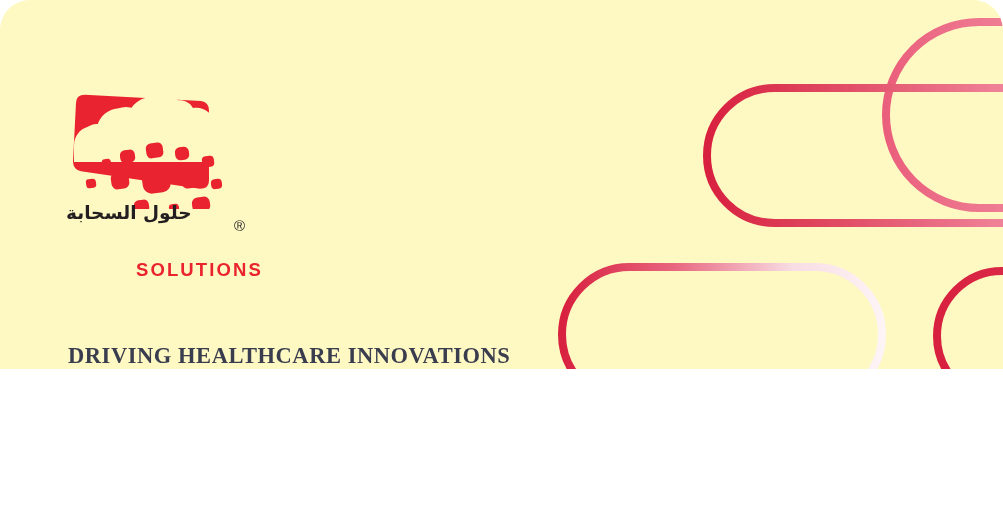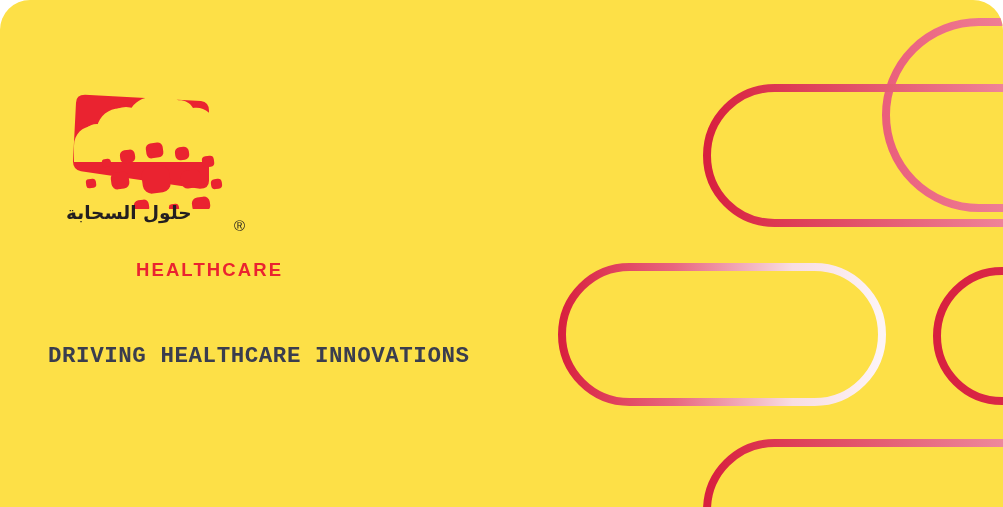--- a/index.html
+++ b/index.html
@@ -13,22 +13,22 @@
     height: 507px;
     overflow: hidden;
     background: #ffffff;
     font-family: "Liberation Sans", sans-serif;
   }
   
   #card {
     position: absolute;
     left: 0; top: 0;
     width: 1003px;
-    height: 507px;
-    background: #fde047;
+    height: 369px;
+    background: #fef9c3;
     border-radius: 30px 30px 0 0;
     overflow: hidden;
   }
   
   #deco {
     position: absolute;
     left: 0; top: 0;
     width: 1003px;
     height: 507px;
     pointer-events: none;
@@ -88,23 +88,23 @@
     font-family: "Liberation Sans", sans-serif;
     font-size: 18.5px;
     font-weight: 700;
     color: #ea2330;
     letter-spacing: 2.1px;
     white-space: nowrap;
   }
   
   #tagline {
     position: absolute;
-    left: 48px;
+    left: 68px;
     top: 343px;
-    font-family: Liberation Mono, monospace;
+    font-family: Liberation Serif, serif;
     font-size: 22.5px;
     font-weight: 700;
     color: #3a3d4e;
     letter-spacing: 0.55px;
     white-space: nowrap;
   }
 </style>
 </head>
 <body>
 
@@ -204,18 +204,18 @@
           </g>
         </svg>
       </div>
     </div>
 
     <div id="arabic-name">حلول السحابة</div>
 
 
     <div id="reg-mark">®</div>
 
-    <div id="solutions">HEALTHCARE</div>
+    <div id="solutions">SOLUTIONS</div>
 
     <div id="tagline">DRIVING HEALTHCARE INNOVATIONS</div>
 
   </div>
 </div>
 
 </body></html>

